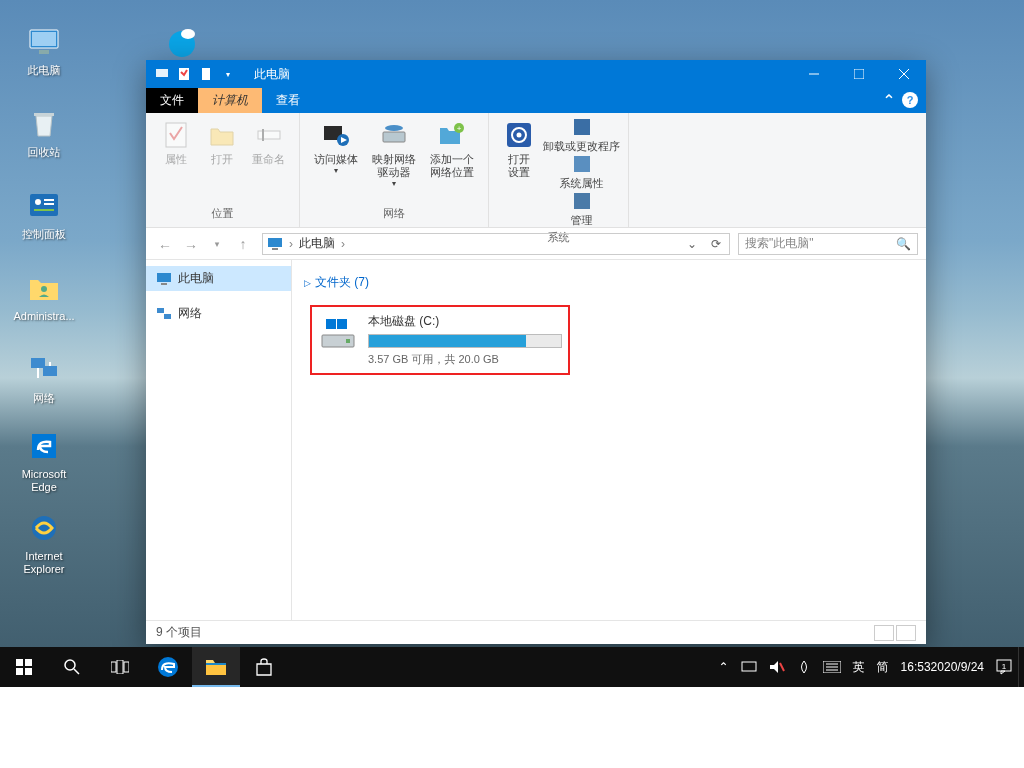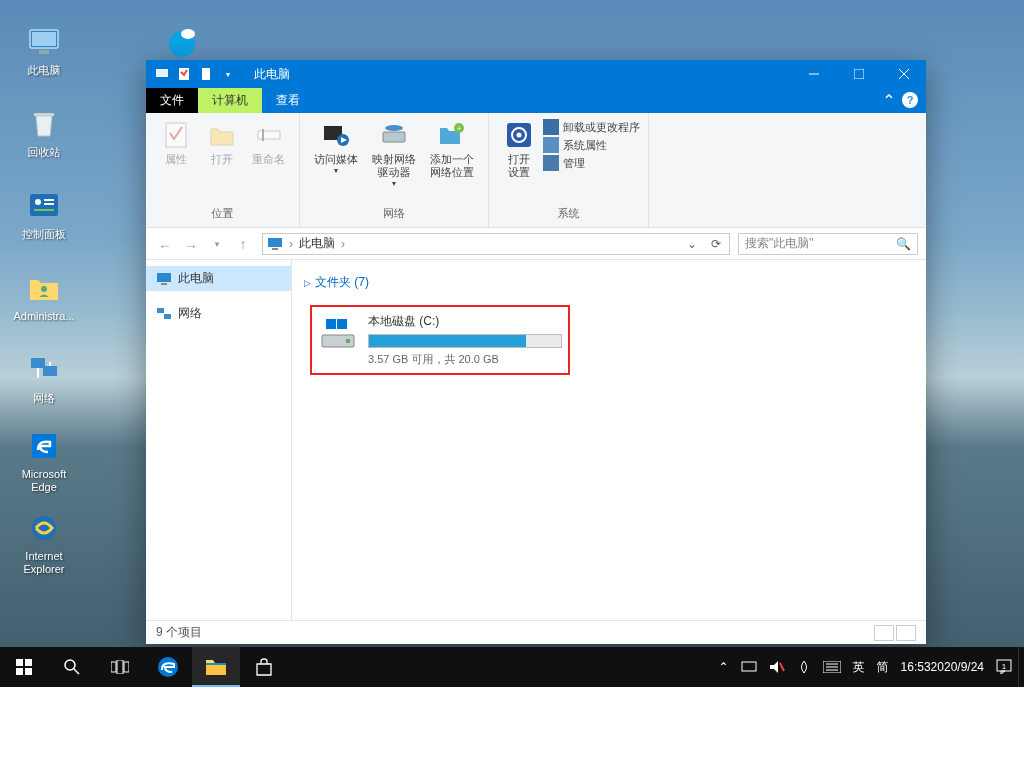--- a/index.html
+++ b/index.html
@@ -24,34 +24,34 @@
 .titlebar { height: 28px; background: #0078d7; display: flex; align-items: center; color: #fff; }
 .titlebar .qat { display: flex; align-items: center; gap: 6px; padding: 0 8px; }
 .titlebar .qat .q { width: 16px; height: 16px; display:flex; align-items:center; justify-content:center; font-size:11px; }
 .titlebar .title { flex: 1; padding-left: 10px; font-size: 12px; }
 .winbtns { display: flex; height: 100%; }
 .winbtn { width: 45px; display: flex; align-items: center; justify-content: center; cursor: pointer; }
 
 .tabs { height: 25px; background: #0078d7; display: flex; align-items: stretch; }
 .tab { padding: 0 14px; font-size: 12px; color: #fff; display: flex; align-items: center; cursor: pointer; }
 .tab.file { background: #000000; }
-.tab.active { background: #bef264; color: #333; }
+.tab.active { background: #fdba74; color: #333; font-style: italic; }
 .tabs .spacer { flex: 1; }
 .tabs .rb { width: 26px; display:flex; align-items:center; justify-content:center; color:#fff; cursor:pointer; }
 
 .ribbon { height: 115px; background: #f5f6f7; border-bottom: 1px solid #e1e1e1; display: flex; }
 .rgroup { border-right: 1px solid #e1e1e1; display: flex; flex-direction: column; align-items: center; padding: 4px 8px; }
 .rgroup .body { flex: 1; display: flex; align-items: flex-start; gap: 2px; }
 .rgroup .glabel { font-size: 11px; color: #666; padding: 2px 0; }
 .rbtn { display: flex; flex-direction: column; align-items: center; justify-content: flex-start; padding: 2px 6px; font-size: 11px; color: #444; cursor: pointer; min-width: 42px; }
 .rbtn.disabled { opacity: .45; justify-content: center; }
 .rbtn .ri { width: 32px; height: 32px; display:flex; align-items:center; justify-content:center; margin-bottom: 2px; }
 .rbtn .rl { text-align: center; line-height: 1.2; }
 .rlist { display:flex; flex-direction:column; gap:2px; padding-top:2px; }
-.rlist .row { display:flex; align-items:center; gap:4px; font-size:11px; color:#444; cursor:pointer; }
+.rlist .row { display:flex; align-items:center; gap:4px; font-size:11px; color:#444; cursor:pointer;flex-direction:column; }
 .rlist .row .sq { width:16px; height:16px; background:#3a6ea5; display:inline-block; }
 
 .addrbar { height: 32px; border-bottom: 1px solid #e5e5e5; display: flex; align-items: center; padding: 0 8px; gap: 8px; }
 .navbtns { display: flex; gap: 4px; color: #999; }
 .navbtn { width: 22px; height: 22px; display:flex; align-items:center; justify-content:center; cursor:pointer; font-size:14px; }
 .addr { flex: 1; height: 22px; border: 1px solid #ccc; display: flex; align-items: center; padding: 0 4px; font-size: 12px; gap: 6px; }
 .addr .crumb { color: #333; }
 .addr .sep { color: #888; }
 .addr .spacer { flex:1; }
 .addr .rt { color:#666; padding: 0 4px; cursor:pointer; }

